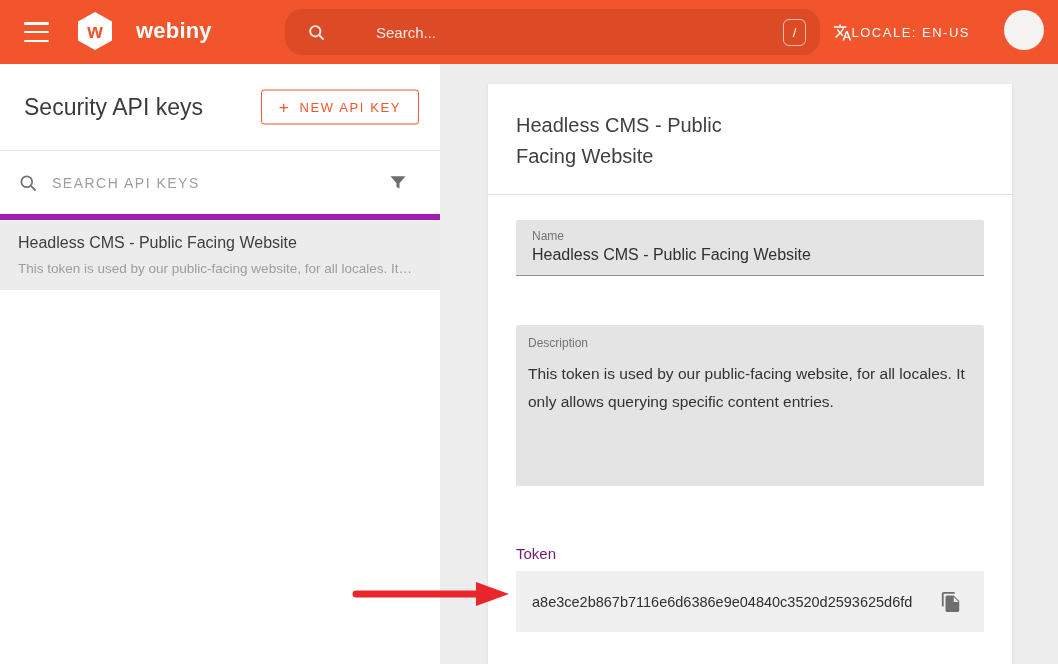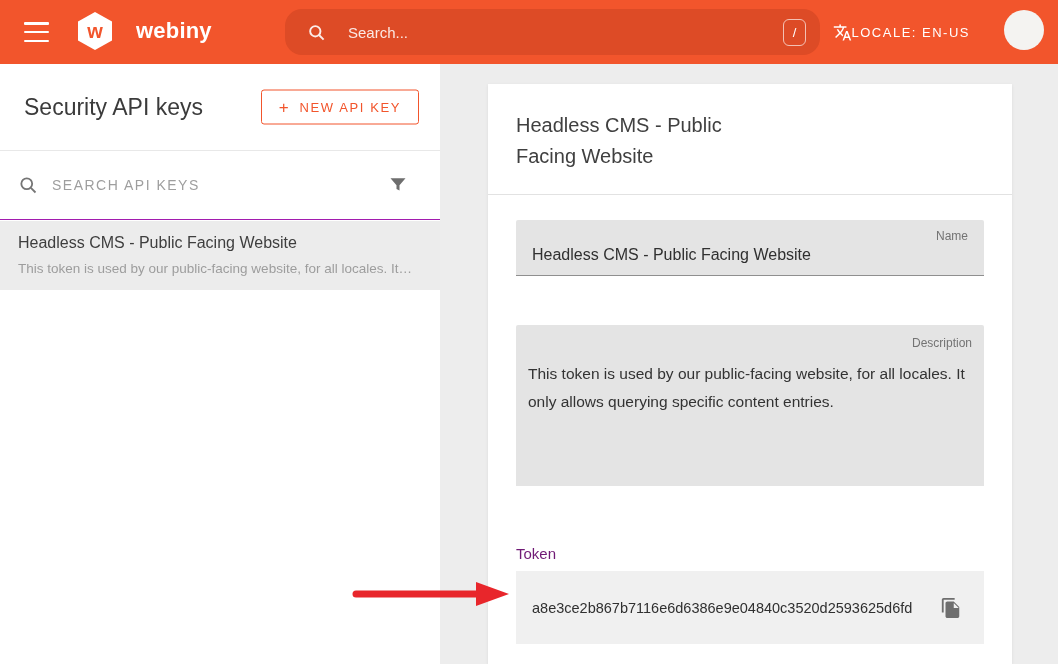--- a/index.html
+++ b/index.html
@@ -8,62 +8,62 @@
 
   
   .topbar { position:absolute; left:0; top:0; width:1058px; height:64px; background:#f2552c; z-index:10; }
   .hamburger { position:absolute; left:24px; top:22px; width:25px; height:20px; background:none; border:none; cursor:pointer; display:flex; flex-direction:column; justify-content:space-between; }
   .hamburger span { display:block; height:2.5px; width:100%; background:#fff; border-radius:1px; }
   .brand { position:absolute; left:78px; top:12px; display:flex; align-items:center; }
   .hex { width:34px; height:38px; background:#fff; clip-path:polygon(50% 0,100% 25%,100% 75%,50% 100%,0 75%,0 25%); display:flex; align-items:center; justify-content:center; }
   .hex span { color:#f2552c; font-weight:bold; font-size:20px; line-height:1; }
   .brand-text { color:#fff; font-size:22px; font-weight:bold; margin-left:24px; letter-spacing:0.2px;text-align:right; }
 
-  .searchbar { position:absolute; left:285px; top:9px; width:535px; height:46px; background:#dd4b26; border-radius:17px; display:flex; align-items:center; padding:0 14px 0 22px; }
+  .searchbar { position:absolute; left:285px; top:9px; width:535px; height:46px; background:#dd4b26; border-radius:17px; display:flex; align-items:center; padding:0 14px 0 22px;gap:28px; }
   .searchbar svg { flex:0 0 auto; }
   .searchbar input { flex:1 1 auto; background:transparent; border:none; outline:none; color:#fff; font-size:15px; margin-left:22px; font-family:inherit; }
   .searchbar input::placeholder { color:rgba(255,255,255,0.88); }
   .slash-badge { flex:0 0 auto; width:23px; height:27px; border:1px solid rgba(255,255,255,0.65); border-radius:6px; color:#fff; font-size:13px; display:flex; align-items:center; justify-content:center; }
 
   .locale { position:absolute; right:88px; top:0; height:64px; display:flex; align-items:center; cursor:pointer; }
   .locale-label { color:#fff; font-size:13px; letter-spacing:1.5px; margin-left:0; }
   .avatar { position:absolute; right:14px; top:10px; width:40px; height:40px; border-radius:50%; background:#f4f3f1; cursor:pointer; }
 
   
   .sidebar { position:absolute; left:0; top:64px; width:440px; height:491px; background:#fff; }
   .sidebar-header { position:relative; height:87px; border-bottom:1px solid #e8e8e8; }
   .sidebar-title { position:absolute; left:24px; top:50%; transform:translateY(-50%); font-size:23px; font-weight:normal; color:#3b3b3b; }
   .new-key-btn { position:absolute; right:21px; top:50%; transform:translateY(-50%); height:35px; padding:0 17px; background:#fff; border:1px solid #f2552c; border-radius:3px; color:#f2552c; font-size:13px; letter-spacing:1.6px; cursor:pointer; display:flex; align-items:center; font-family:inherit; }
   .new-key-btn .plus { font-size:17px; letter-spacing:0; margin-right:11px; font-weight:normal; }
 
-  .sidebar-search { position:relative; height:69px; border-bottom:1px solid #a21caf; display:flex; align-items:center; padding:0 18px; }
+  .sidebar-search { position:relative; height:69px; border-bottom:6px solid #a21caf; display:flex; align-items:center; padding:0 18px; }
   .sidebar-search input { flex:1 1 auto; border:none; outline:none; background:transparent; font-size:14px; letter-spacing:1.5px; color:#3b3b3b; margin:0 14px; font-family:inherit; }
   .sidebar-search input::placeholder { color:#9e9e9e; }
   .filter-btn { background:none; border:none; cursor:pointer; padding:0; display:flex; align-items:center; margin-right:14px; }
 
   .list-item { background:#ececec; padding:13px 18px 14px 18px; cursor:pointer; margin-top:1px; }
   .item-title { font-size:16px; color:#3e3e3e; margin-bottom:9px; white-space:nowrap; overflow:hidden; }
   .item-desc { font-size:13.5px; color:#9d9d9d; white-space:nowrap; overflow:hidden; text-overflow:ellipsis; }
 
   
   .content { position:absolute; left:440px; top:64px; width:618px; height:600px; background:#ededed; }
   .card { position:absolute; left:48px; top:20px; width:524px; height:580px; background:#fff; box-shadow:0 1px 3px rgba(0,0,0,0.08); }
   .card-header { padding:26px 28px 22px 28px; border-bottom:1px solid #e2e2e2; }
   .card-title { font-size:20px; font-weight:normal; color:#404040; line-height:31px; max-width:260px; }
 
   .card-body { position:relative; padding:0 28px; }
   .field { background:#e4e4e4; border-radius:2px 2px 0 0; }
   .name-field { margin-top:25px; height:56px; border-bottom:1px solid #8f8f8f; padding:9px 16px; }
-  .field-label { display:block; font-size:12px; color:#737373; margin-bottom:3px;text-align:right; }
+  .field-label { display:block; font-size:12px; color:#737373; margin-bottom:3px; }
   .name-field input { width:100%; border:none; outline:none; background:transparent; font-size:16px; color:#303030; font-family:inherit; }
   .desc-field { margin-top:49px; height:161px; padding:11px 12px; }
   .desc-field textarea { width:100%; height:120px; border:none; outline:none; background:transparent; resize:none; font-size:15.5px; color:#333; line-height:28px; font-family:inherit; margin-top:7px; }
 
   .token-label { margin-top:59px; font-size:15px; color:#701a75; }
-  .token-box { margin-top:9px; height:73px; background:#f0f0f0; display:flex; align-items:center; padding:0 16px; }
+  .token-box { margin-top:9px; height:61px; background:#f0f0f0; display:flex; align-items:center; padding:0 16px; }
   .token-value { flex:1 1 auto; font-size:14.5px; color:#303030; white-space:nowrap; overflow:hidden; }
   .copy-btn { background:none; border:none; cursor:pointer; padding:0 6px 0 10px; display:flex; align-items:center; }
 
   
   .arrow-annotation { position:absolute; left:348px; top:579px; z-index:50; pointer-events:none; }
 </style>
 </head>
 <body>
 
 <header class="topbar">

